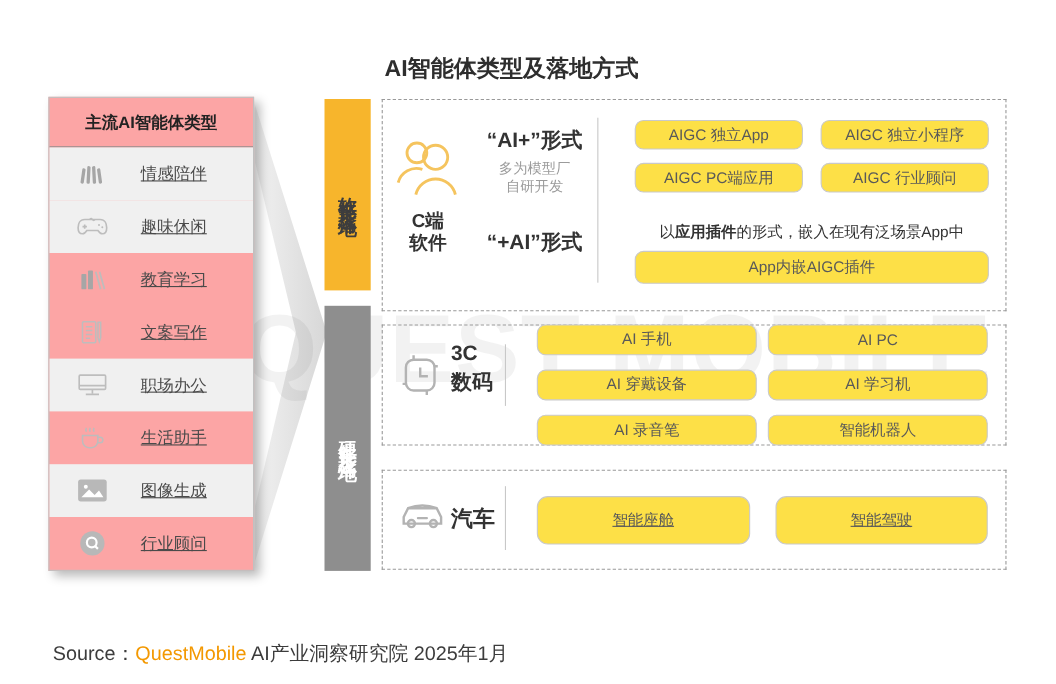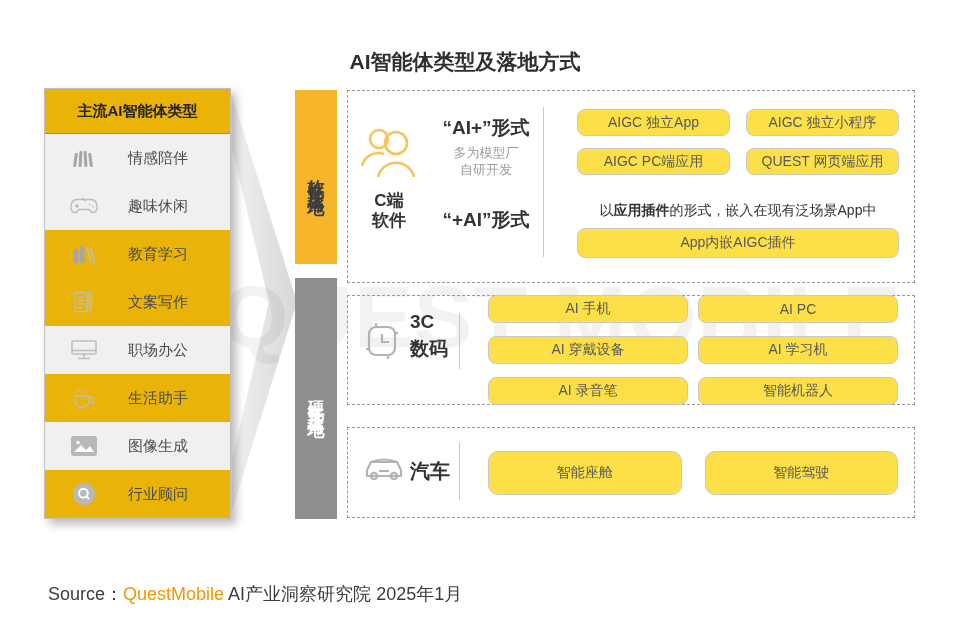--- a/index.html
+++ b/index.html
@@ -8,29 +8,29 @@
 
   
   .watermark{position:absolute;left:220px;top:266px;font-size:88px;font-weight:700;
              color:rgba(0,0,0,0.05);letter-spacing:1px;white-space:nowrap;z-index:1;}
 
   
   .title{position:absolute;left:230px;top:48px;width:470px;text-align:center;
          font-size:21px;font-weight:700;color:#2e2e2e;z-index:2;}
 
   
-  .sidebar{position:absolute;left:44px;top:88px;width:187px;height:431px;background:#eab308;
+  .sidebar{position:absolute;left:44px;top:88px;width:187px;height:431px;background:#fca5a5;
            border:1px solid #c0c0c0;box-shadow:5px 5px 9px rgba(0,0,0,0.28);
            display:flex;flex-direction:column;z-index:2;box-sizing:border-box;}
   .sb-header{height:44px;display:flex;align-items:center;justify-content:center;
              font-size:15px;font-weight:700;color:#222;border-bottom:1px solid #8c8c8c;flex:0 0 auto;}
   .sb-row{flex:1;display:flex;align-items:center;padding-left:21px;}
   .sb-row.alt{background:#f0f0f0;}
   .sb-ico{width:36px;height:32px;display:flex;align-items:center;justify-content:center;flex:0 0 auto;}
-  .sb-label{margin-left:26px;font-size:15px;color:#4a4a4a;}
+  .sb-label{margin-left:26px;font-size:15px;color:#4a4a4a;text-decoration:underline;}
 
   
   .chevron{position:absolute;left:231px;top:88px;z-index:1;}
 
   
   .vbar{position:absolute;width:42px;display:flex;align-items:center;justify-content:center;z-index:2;}
   .vbar-soft{left:295px;top:90px;height:174px;background:#F7B52C;}
   .vbar-hard{left:295px;top:278px;height:241px;background:#8E8E8E;}
   .vtext{writing-mode:vertical-rl;text-orientation:upright;letter-spacing:4px;
          font-size:17px;font-weight:700;}
@@ -74,21 +74,21 @@
            display:grid;grid-template-columns:1fr 1fr;column-gap:10px;row-gap:13px;
            align-content:center;}
   .b2-grid .chip{height:28px;}
 
   
   .b3-icon{position:absolute;left:14px;top:24px;}
   .b3-cat{position:absolute;left:62px;top:30px;font-size:20px;font-weight:700;color:#333;}
   .b3-div{left:111px;top:14px;height:58px;}
   .b3-row{position:absolute;left:140px;right:16px;top:0;height:100%;
           display:flex;gap:23px;align-items:center;}
-  .b3-row .chip{flex:1;height:44px;border-radius:10px;}
+  .b3-row .chip{flex:1;height:44px;border-radius:10px;text-decoration:underline;}
 
   
   .source{position:absolute;left:48px;top:582px;font-size:18px;color:#3c3c3c;z-index:2;}
   .source .brand{color:#F39800;}
 
   svg{display:block;}
 </style>
 </head>
 <body>
 
@@ -247,21 +247,21 @@
       <div class="b1-form-name">“+AI”形式</div>
     </div>
 
     <div class="divider b1-div"></div>
 
     <div class="b1-right">
       <div class="b1-grid">
         <div class="chip">AIGC 独立App</div>
         <div class="chip">AIGC 独立小程序</div>
         <div class="chip">AIGC PC端应用</div>
-        <div class="chip">QUEST 网页端应用</div>
+        <div class="chip">AIGC 行业顾问</div>
       </div>
       <div class="plugin-note"><span>以</span><b>应用插件</b><span>的形式，嵌入在现有泛场景App中</span></div>
       <div class="chip plugin-btn">App内嵌AIGC插件</div>
     </div>
   </div>
 
   <div class="dbox box2">
     <span class="b2-icon">
       <svg width="40" height="52" viewBox="0 0 40 52" fill="none" stroke="#b3b3b3" stroke-width="2.2">
         <rect x="7" y="11" width="26" height="28" rx="7"></rect>

